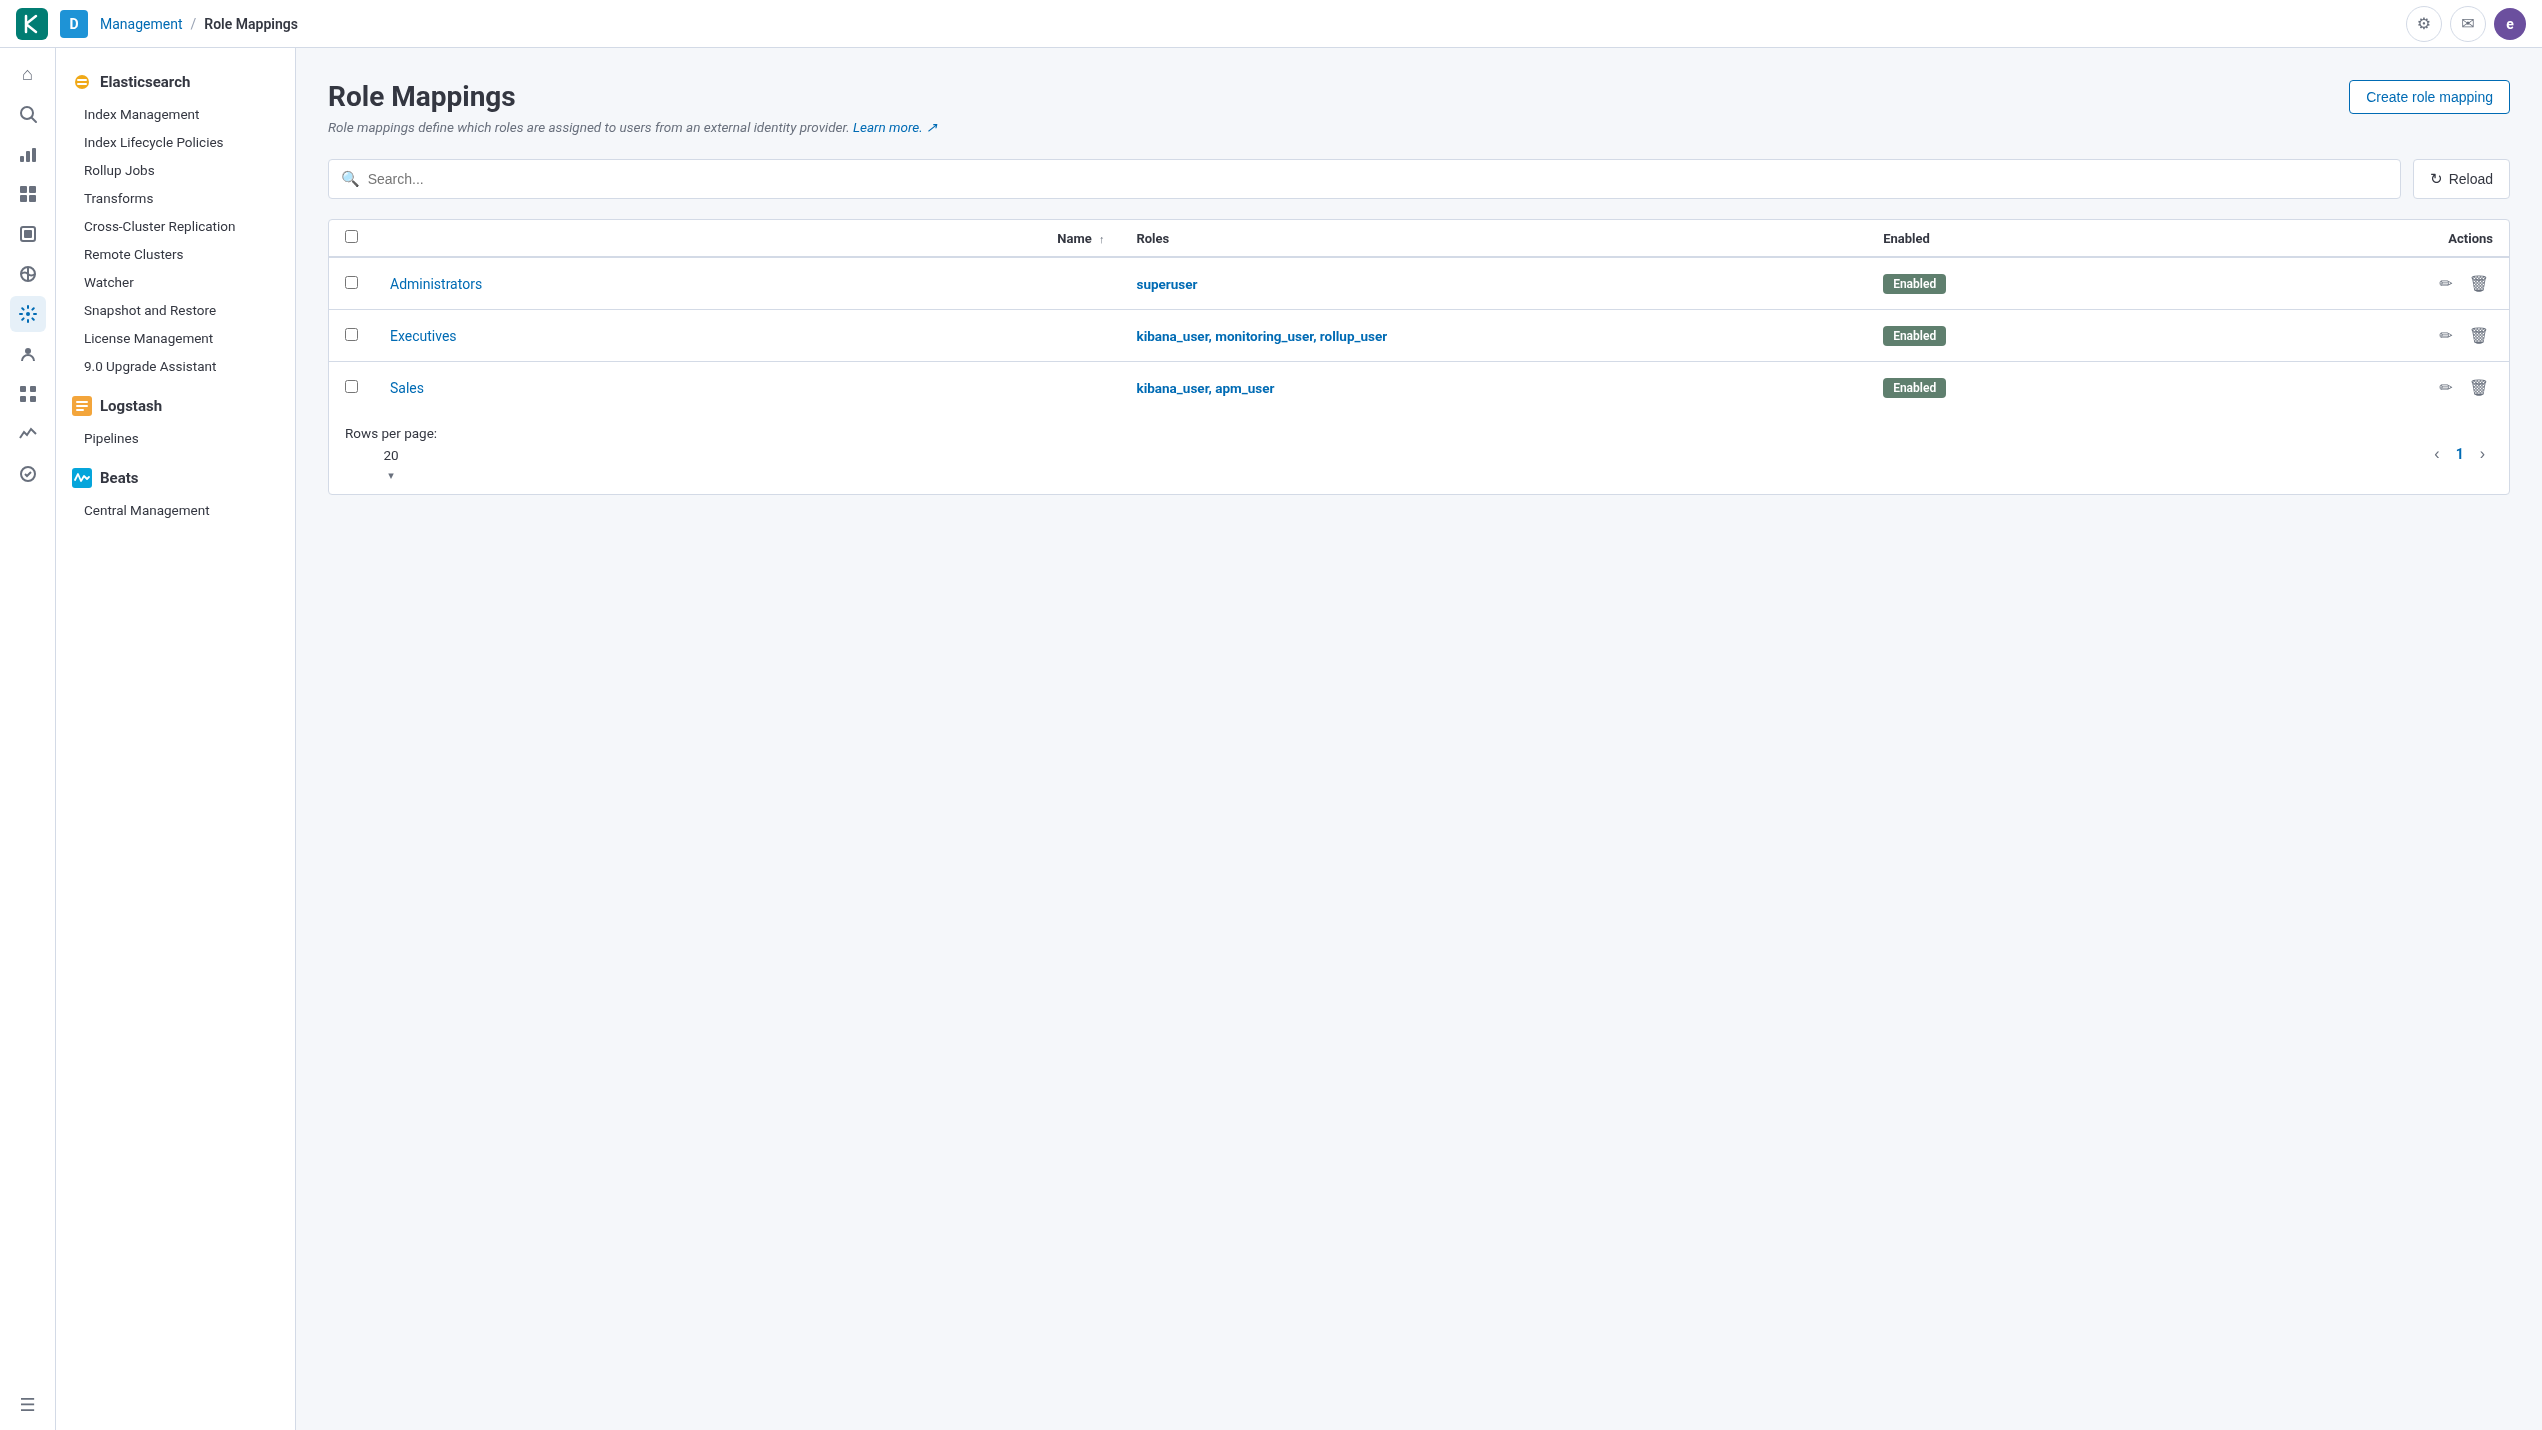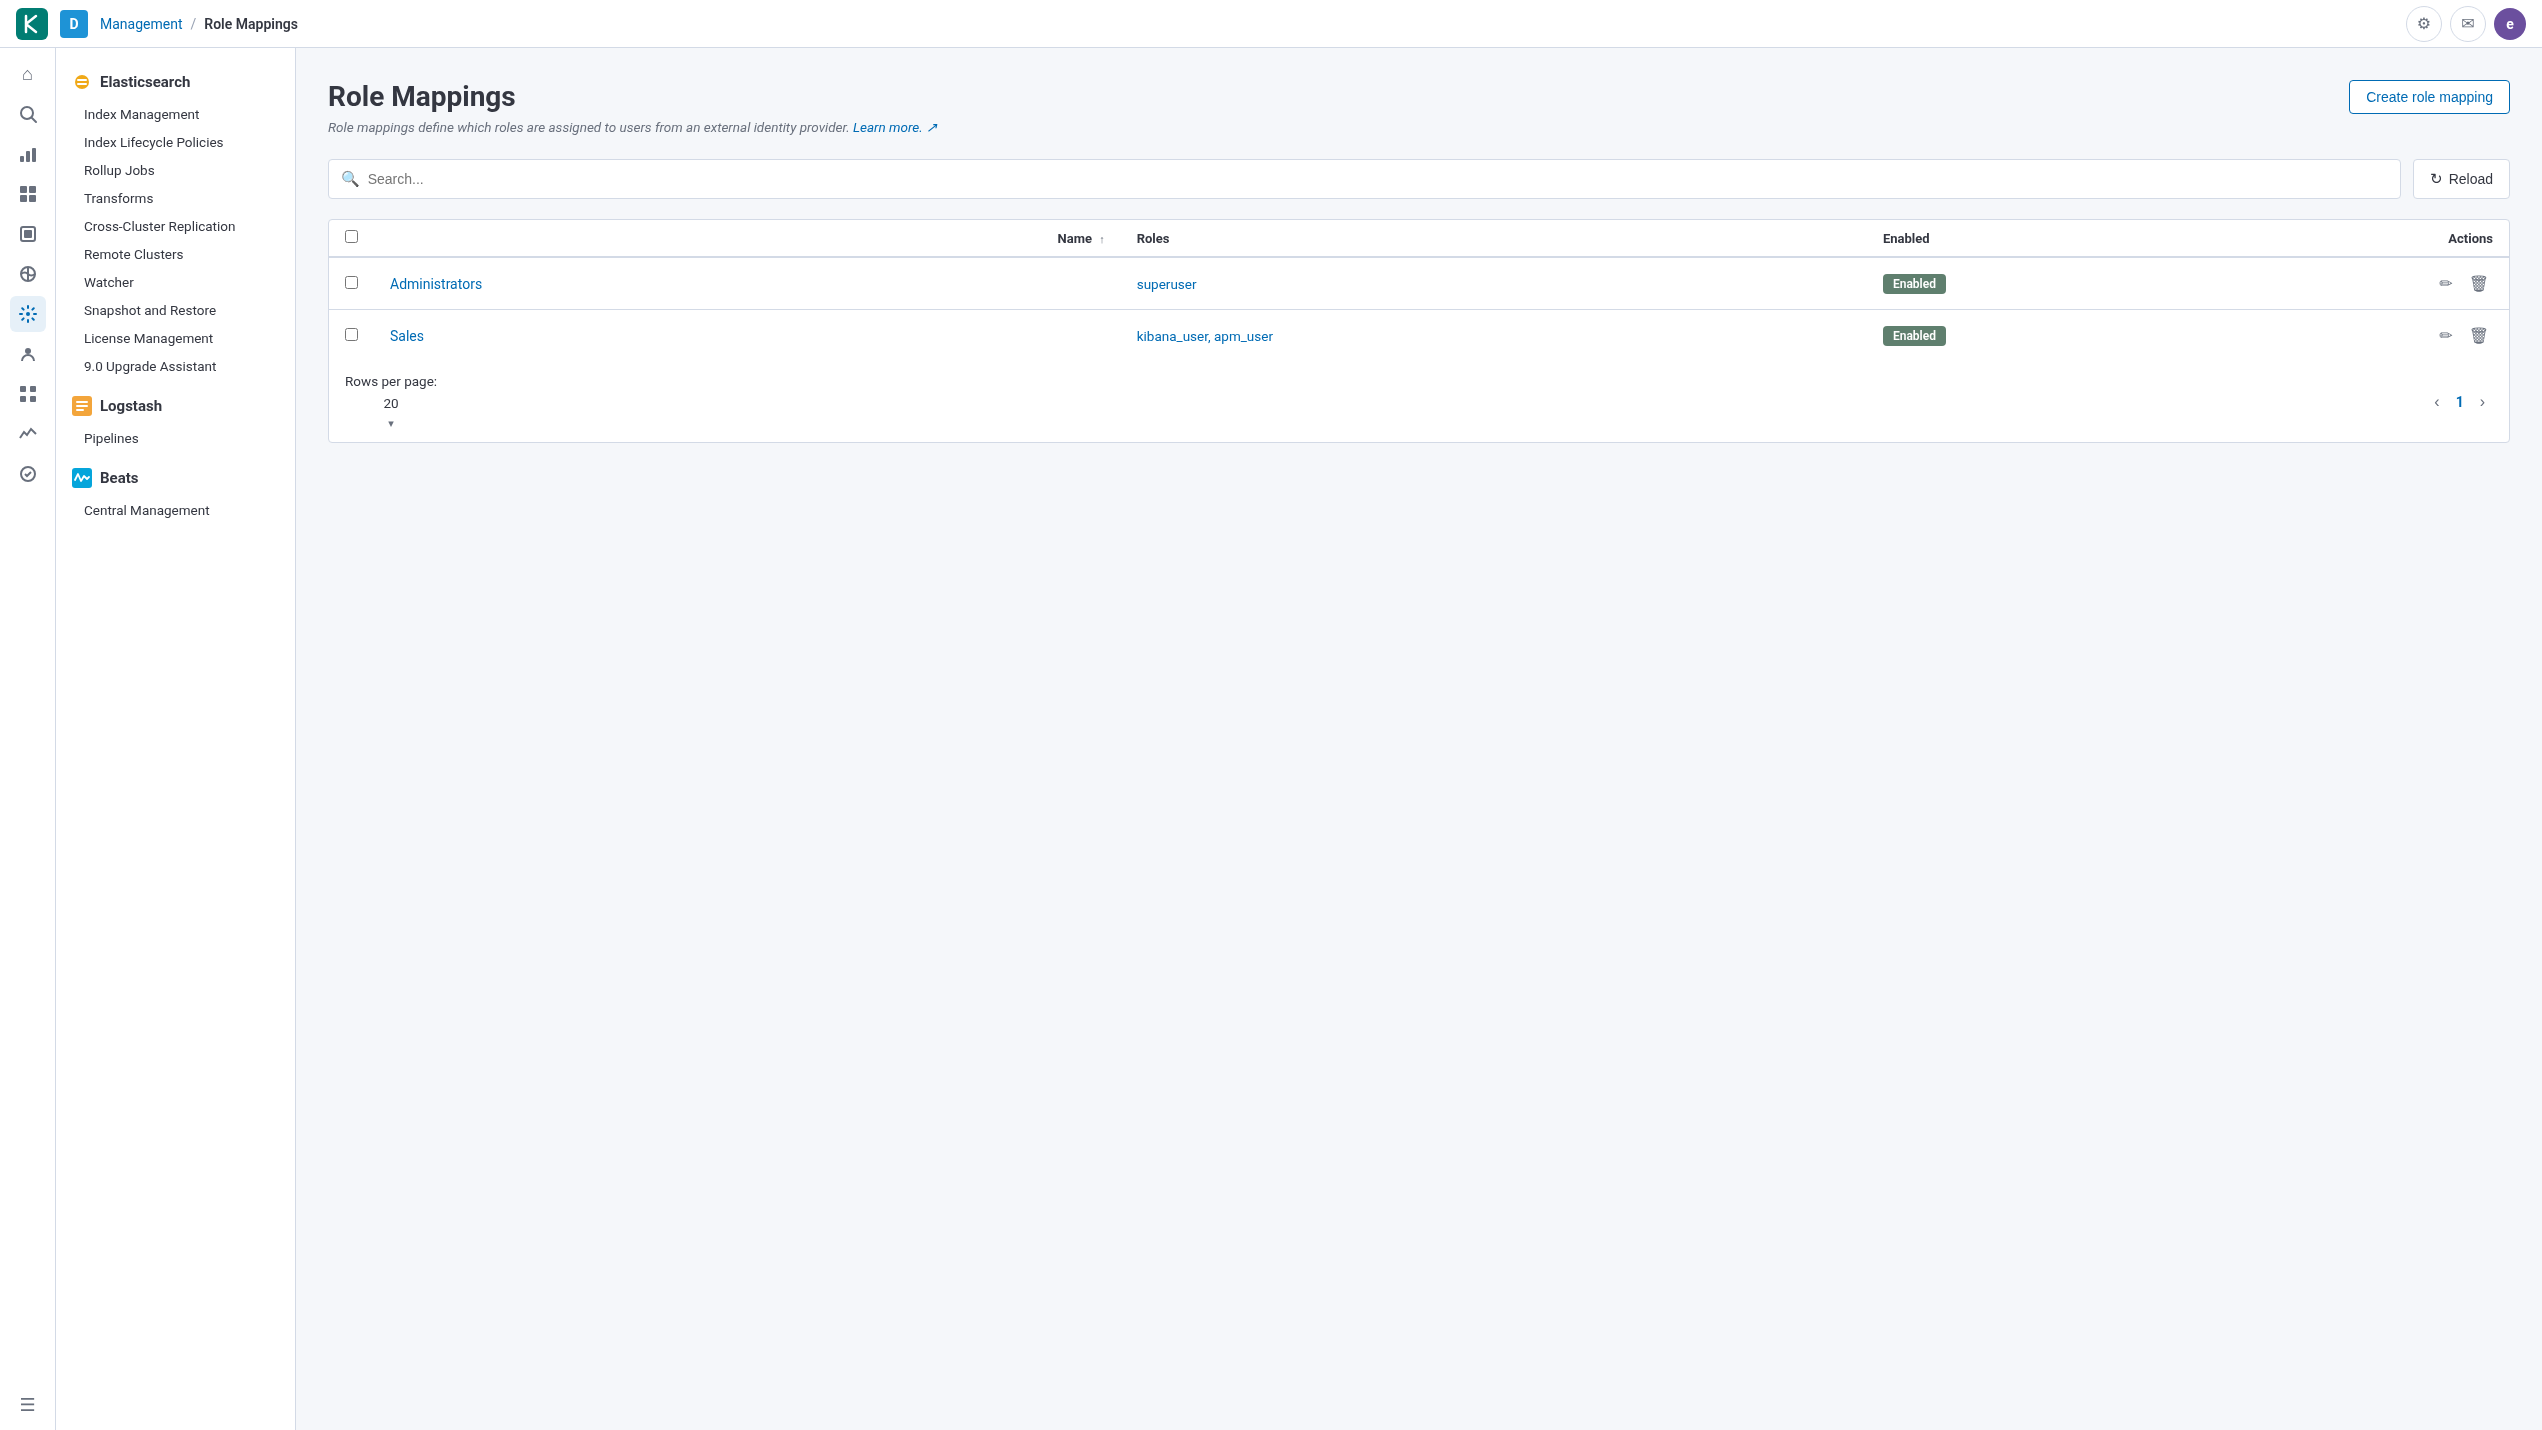--- a/index.html
+++ b/index.html
@@ -58,21 +58,21 @@
     thead tr { border-bottom: 2px solid #d3dae6; }
     thead th { padding: 10px 16px; text-align: left; font-size: 13px; font-weight: 700; color: #343741; white-space: nowrap; }
     thead th.col-name { width: 35%; }
     thead th.col-roles { width: 35%; }
     thead th.col-enabled { width: 15%; }
     thead th.col-actions { width: 15%; text-align: right; }
     tbody tr { border-bottom: 1px solid #d3dae6; }
     tbody tr:last-child { border-bottom: none; }
     tbody td { padding: 12px 16px; vertical-align: middle; }
     .td-name a { color: #006bb4; text-decoration: none; font-size: 14px; }
-    .td-roles { color: #006bb4; font-size: 13.5px; }
+    .td-roles { color: #006bb4; font-size: 13.5px; font-weight: bold; }
     .badge-enabled { background: #5f7f6e; color: white; border-radius: 4px; padding: 3px 10px; font-size: 12px; font-weight: 600; display: inline-block; }
     .actions-cell { text-align: right; display: flex; justify-content: flex-end; gap: 8px; }
     .action-btn { background: none; border: none; cursor: pointer; color: #69707d; font-size: 16px; padding: 4px; border-radius: 4px; }
     .checkbox-col { width: 36px; }
     .checkbox-col input[type=checkbox] { cursor: pointer; }
 
     
     .sort-icon { display: inline-block; margin-left: 4px; font-size: 11px; color: #69707d; }
 
     
@@ -312,20 +312,40 @@
               <span class="badge-enabled">Enabled</span>
             </td>
             <td>
               <div class="actions-cell">
                 <button class="action-btn" title="Edit">✏</button>
                 <button class="action-btn" title="Delete">🗑</button>
               </div>
             </td>
           </tr>
 
+          <tr>
+            <td class="checkbox-col">
+              <input type="checkbox" style="">
+            </td>
+            <td class="td-name">
+              <a href="#">Executives</a>
+            </td>
+            <td class="td-roles">
+              <span>kibana_user, monitoring_user, rollup_user</span>
+            </td>
+            <td>
+              <span class="badge-enabled">Enabled</span>
+            </td>
+            <td>
+              <div class="actions-cell">
+                <button class="action-btn" title="Edit">✏</button>
+                <button class="action-btn" title="Delete">🗑</button>
+              </div>
+            </td>
+          </tr>
 
           <tr>
             <td class="checkbox-col">
               <input type="checkbox" style="">
             </td>
             <td class="td-name">
               <a href="#">Sales</a>
             </td>
             <td class="td-roles">
               <span>kibana_user, apm_user</span>

